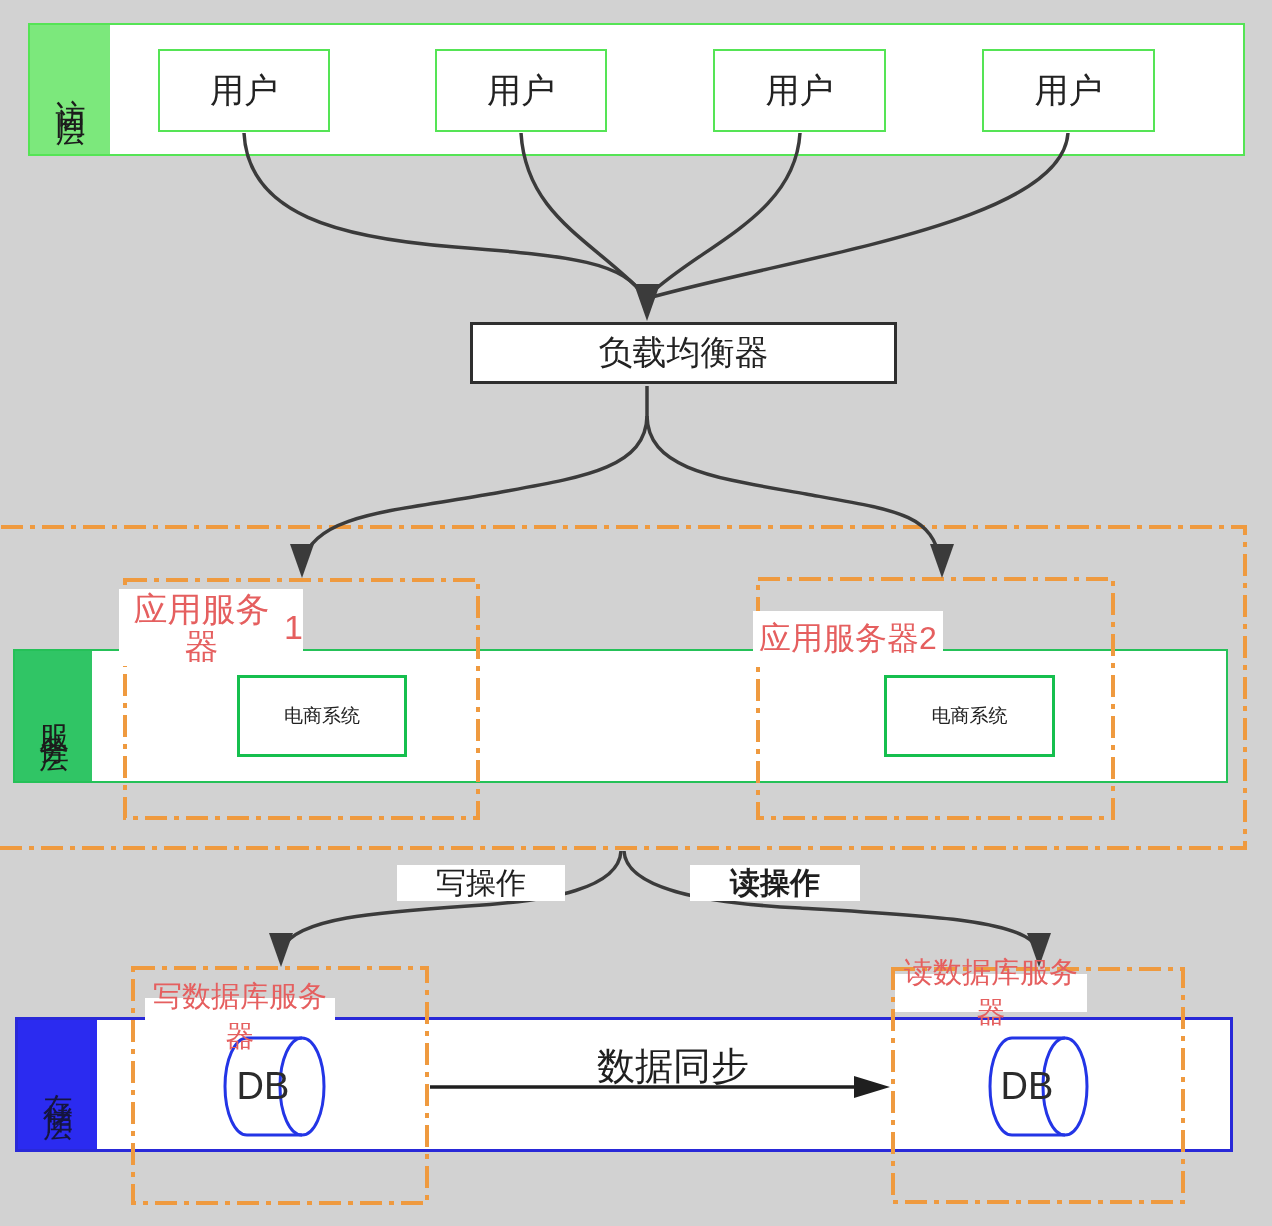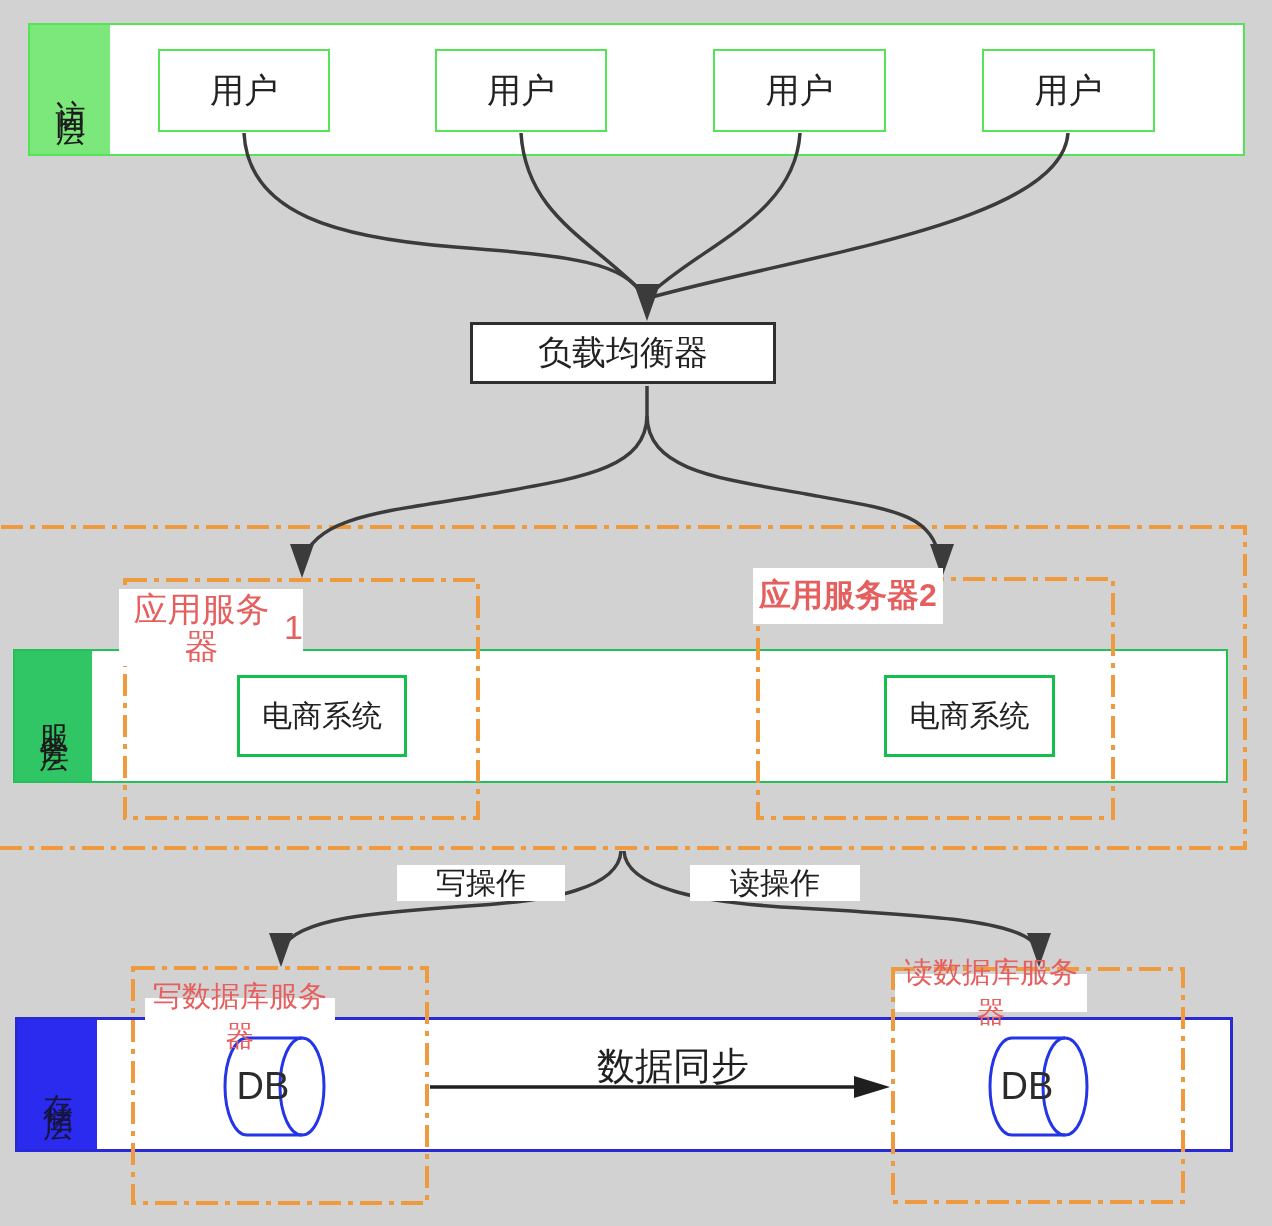--- a/index.html
+++ b/index.html
@@ -7,21 +7,21 @@
          font-family:"Liberation Sans","DejaVu Sans",sans-serif;color:#222;}
   .abs{position:absolute;box-sizing:border-box;}
   
   .band{background:#fff;display:flex;}
   .band-label{display:flex;align-items:center;justify-content:center;
               writing-mode:vertical-rl;text-orientation:upright;
               font-size:30px;letter-spacing:10px;color:#1c1c1c;height:100%;}
   
   .node{background:#fff;display:flex;align-items:center;justify-content:center;}
   .green-box{border:2px solid #55e455;font-size:34px;}
-  .ecom-box{border:3px solid #15bf4e;font-size:30px;}
+  .ecom-box{border:3px solid #15bf4e;font-size:19px;}
   .lb-box{border:3px solid #2f2f2f;font-size:34px;}
   
   .patch{background:#fff;display:flex;align-items:center;justify-content:center;text-align:center;}
   .red-label{color:#e55f5f;}
   .op-label{color:#1f1f1f;font-size:30px;justify-content:center;}
   .plain-label{color:#1f1f1f;font-size:38px;background:transparent;}
   svg{position:absolute;left:0;top:0;pointer-events:none;}
   .topper{z-index:30;}
   .svg-layer{z-index:20;}
   .bands-layer{z-index:10;}
@@ -43,21 +43,21 @@
     <div class="node green-box abs" style="left:435px;top:49px;width:172px;height:83px;">
       <span>用户</span>
     </div>
     <div class="node green-box abs" style="left:713px;top:49px;width:173px;height:83px;">
       <span>用户</span>
     </div>
     <div class="node green-box abs" style="left:982px;top:49px;width:173px;height:83px;">
       <span>用户</span>
     </div>
 
-    <div class="node lb-box abs" style="left:470px;top:322px;width:306px;height:62px;">
+    <div class="node lb-box abs" style="left:470px;top:322px;width:427px;height:62px;">
       <span>负载均衡器</span>
     </div>
 
     <div class="band abs" style="left:13px;top:649px;width:1215px;height:134px;border:2px solid #25c158;">
       <div class="band-label" style="width:77px;background:#30c565;">服务层</div>
     </div>
 
     <div class="node ecom-box abs" style="left:237px;top:675px;width:170px;height:82px;">
       <span>电商系统</span>
     </div>
@@ -119,29 +119,29 @@
       <path d="M 1065 1038 A 22 48.5 0 0 0 1065 1135" fill="none" stroke="#2335e6" stroke-width="3"></path>
       <text x="1027" y="1099" font-size="38" fill="#2b2b2b" text-anchor="middle">DB</text>
     </g>
   </svg>
 
   <div class="topper abs patch red-label" style="left:119px;top:589px;width:184px;font-size:34px;line-height:1.08;flex-direction:row;padding:2px 0;">
     <div>应用服务器</div>
     <div>1</div>
   </div>
 
-  <div class="topper abs patch red-label" style="left:753px;top:568px;width:190px;height:56px;font-size:32px;font-weight:bold;">
+  <div class="topper abs patch red-label" style="left:753px;top:611px;width:190px;height:56px;font-size:32px;">
     <span>应用服务器2</span>
   </div>
 
   <div class="topper abs patch op-label" style="left:397px;top:865px;width:168px;height:36px;">
     <span>写操作</span>
   </div>
 
-  <div class="topper abs patch op-label" style="left:690px;top:865px;width:170px;height:36px;">
+  <div class="topper abs patch op-label" style="left:690px;top:865px;width:170px;height:36px;font-weight:bold;">
     <span>读操作</span>
   </div>
 
   <div class="topper abs patch red-label" style="left:145px;top:974px;width:190px;height:38px;font-size:29px;margin-top:24px;">
     <span>写数据库服务器</span>
   </div>
 
   <div class="topper abs patch red-label" style="left:895px;top:974px;width:192px;height:38px;font-size:29px;align-items:center;">
     <span>读数据库服务器</span>
   </div>

